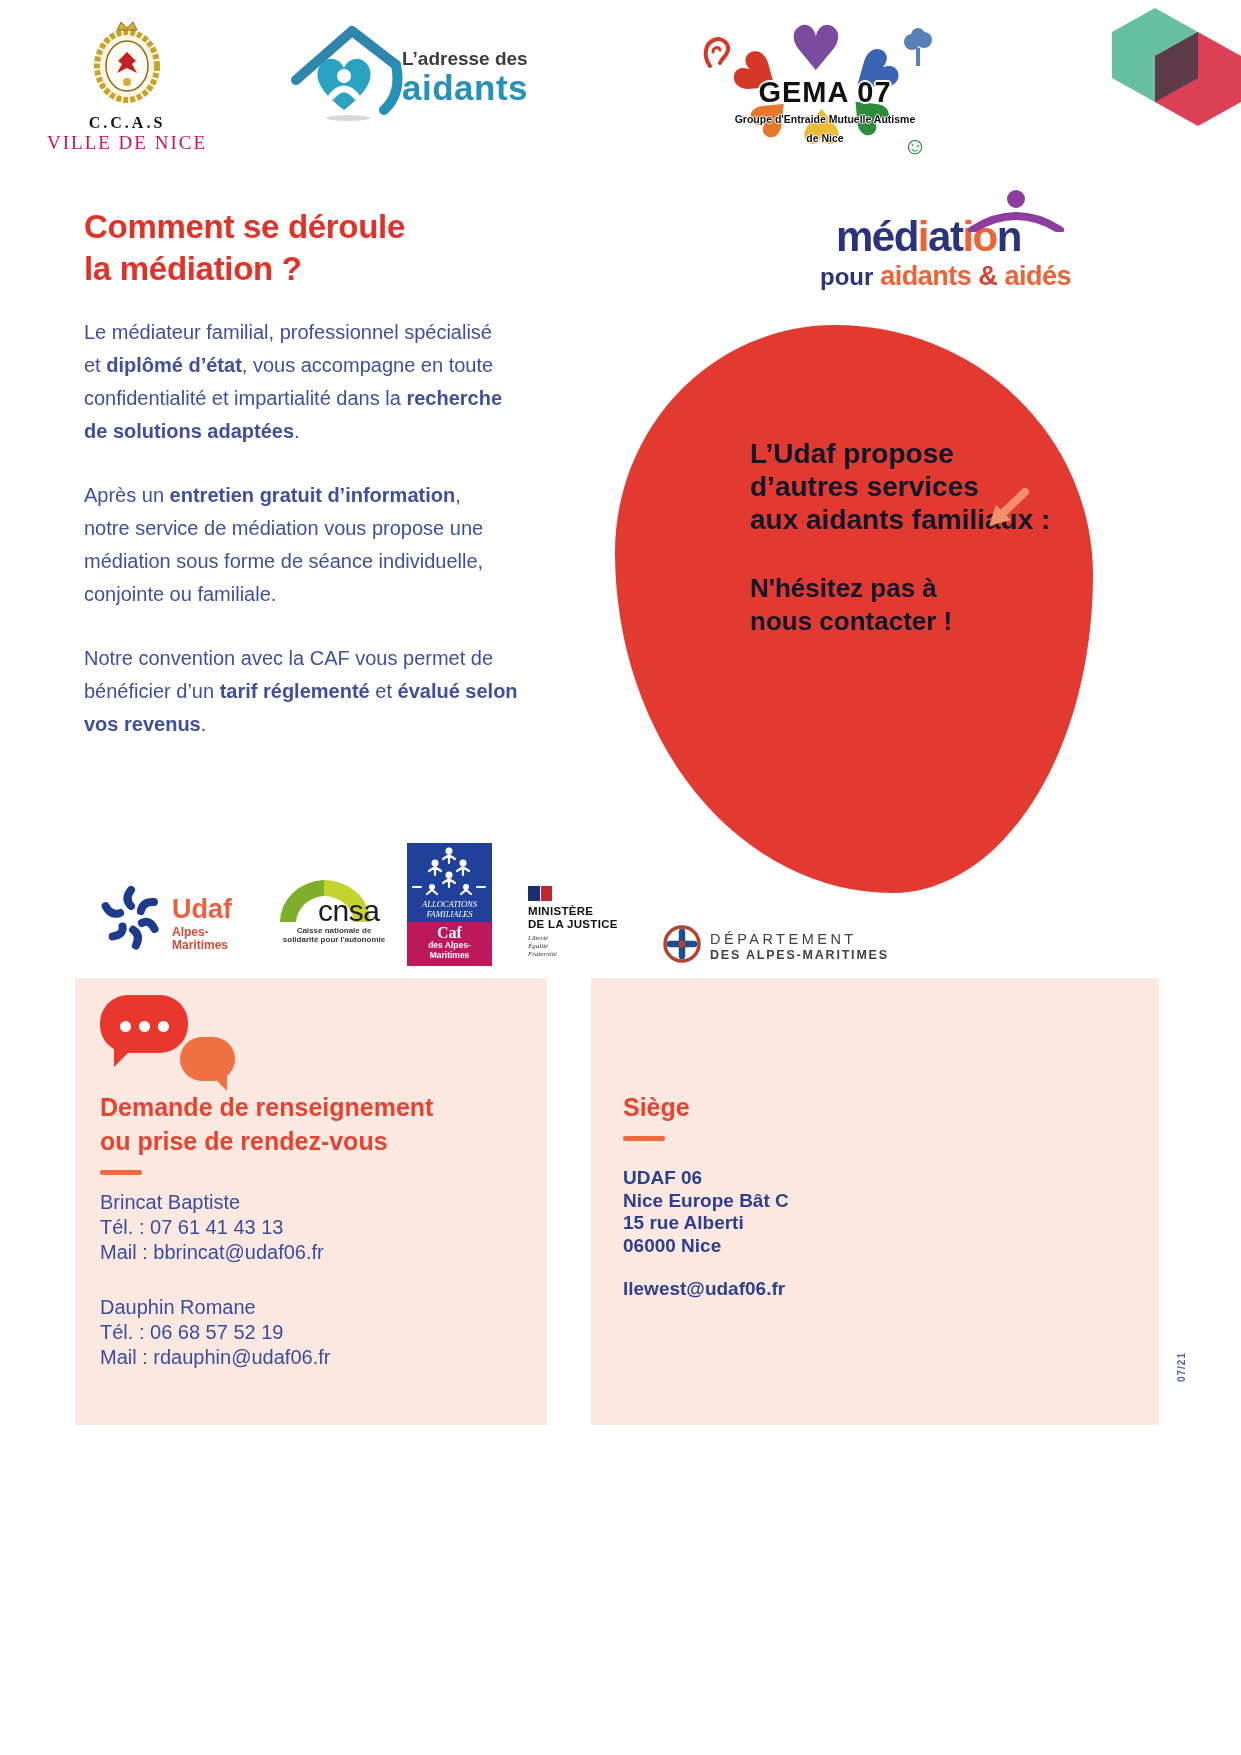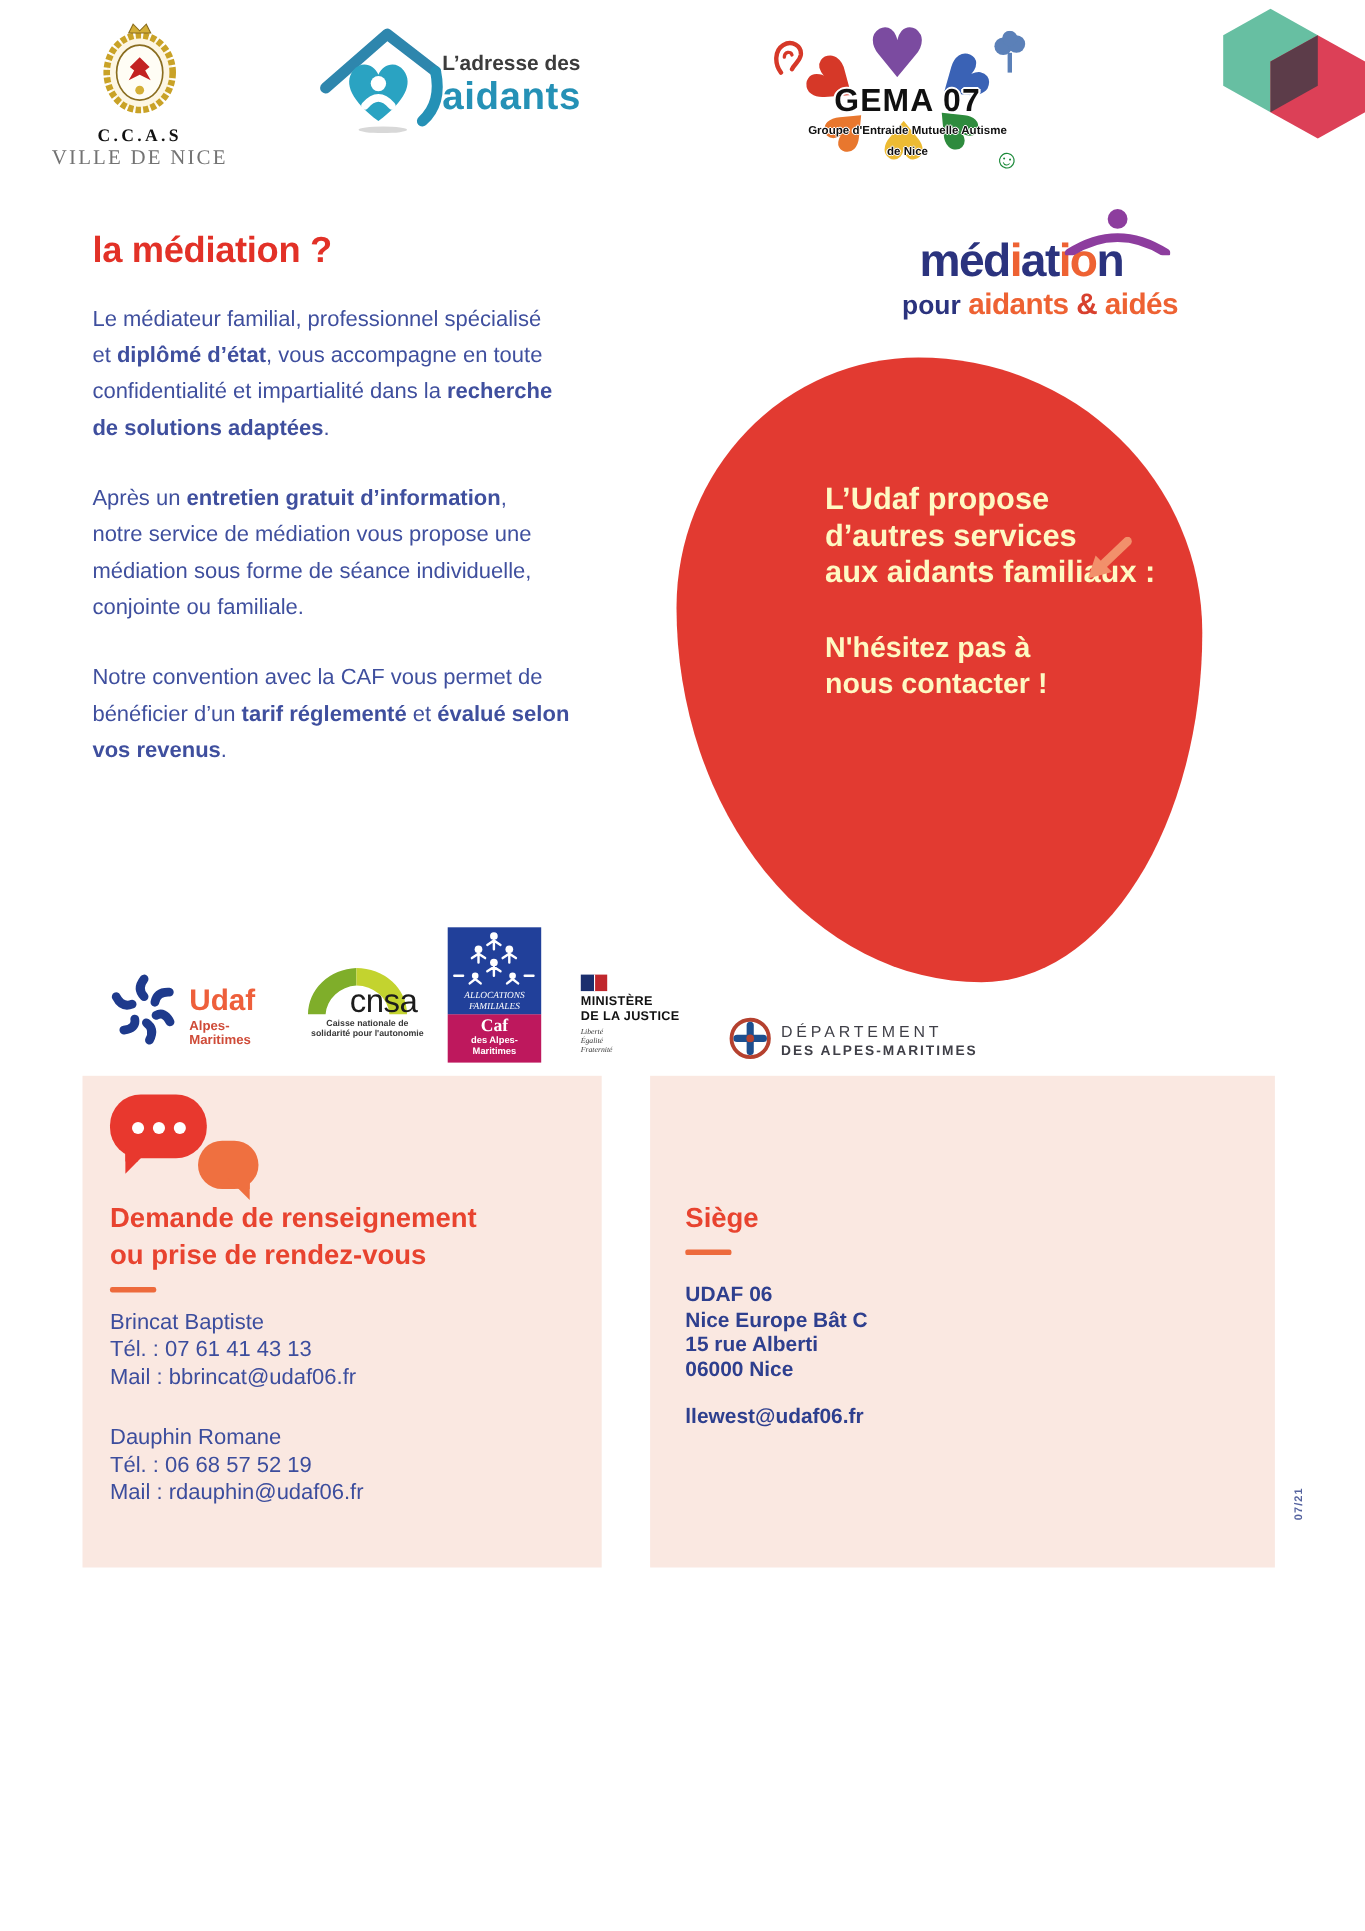--- a/index.html
+++ b/index.html
@@ -11,21 +11,21 @@
     --teal:#2591b6;
     --purple:#8d3d9e;
   }
   *{margin:0;padding:0;box-sizing:border-box;}
   body{background:#888;font-family:"Liberation Sans",sans-serif;}
   .page{position:relative;width:1241px;height:1755px;background:#fff;overflow:hidden;margin:0 auto;}
 
   
   .ccas{position:absolute;left:42px;top:20px;width:170px;text-align:center;}
   .ccas-acronym{font-family:"Liberation Serif",serif;font-weight:700;font-size:16px;letter-spacing:3px;color:#111;margin-top:4px;}
-  .ccas-city{font-family:"Liberation Serif",serif;font-size:19px;letter-spacing:2px;color:#737373;font-variant:small-caps;}
+  .ccas-city{font-family:"Liberation Serif",serif;font-size:19px;letter-spacing:2px;color:#be185d;font-variant:small-caps;}
 
   .aidants-logo{position:absolute;left:290px;top:18px;width:280px;height:108px;}
   .aidants-text{position:absolute;left:112px;top:30px;}
   .aidants-line1{font-size:19px;font-weight:700;color:#3c3c3c;}
   .aidants-line2{font-size:35px;font-weight:800;color:var(--teal);margin-top:-2px;letter-spacing:0.5px;}
 
   .gema{position:absolute;left:696px;top:10px;width:258px;height:152px;}
   .gema-heart{position:absolute;font-family:"DejaVu Sans",sans-serif;line-height:1;}
   .gh1{left:92px;top:8px;font-size:62px;color:#7b4ba0;}
   .gh2{left:38px;top:38px;font-size:56px;color:#d63828;transform:rotate(-55deg);}
@@ -53,21 +53,21 @@
 
   
   .left-col{position:absolute;left:84px;top:206px;width:516px;}
   .main-heading{color:var(--red-heading);font-size:33px;font-weight:800;line-height:42px;letter-spacing:-0.3px;margin-bottom:26px;}
   .para{color:var(--body-blue);font-size:20px;line-height:33px;margin-bottom:31px;}
   .para .b{font-weight:700;}
 
   
   .blob{position:absolute;left:615px;top:325px;width:478px;height:568px;background:var(--blob-red);
     border-radius:46% 54% 42% 58% / 40% 44% 56% 60%;}
-  .blob-inner{position:absolute;left:135px;top:112px;color:#fef9c3;}
+  .blob-inner{position:absolute;left:135px;top:112px;color:#0f172a;}
   .blob-title{font-size:28px;font-weight:800;line-height:33px;white-space:nowrap;}
   .blob-cta{font-size:26px;font-weight:800;line-height:33px;margin-top:36px;}
   .blob-arrow{position:absolute;left:370px;top:163px;}
 
   
   .udaf-logo{position:absolute;left:100px;top:884px;display:flex;}
   .udaf-name{font-size:27px;font-weight:800;color:#ee5f3b;line-height:1;margin-top:12px;}
   .udaf-sub{font-size:12px;font-weight:700;color:#cf4b38;line-height:13px;margin-top:3px;}
   .cnsa-logo{position:absolute;left:274px;top:878px;width:120px;}
   .cnsa-arch{position:absolute;left:0;top:0;}
@@ -193,20 +193,21 @@
       </svg>
     </span>
     <div class="mediation-word"><span style="color: rgb(43, 51, 126);">méd</span><span style="color: rgb(238, 98, 51);">i</span><span style="color: rgb(43, 51, 126); margin-top: 24px;">at</span><span style="color: rgb(238, 98, 51);">io</span><span style="color: rgb(43, 51, 126);">n</span></div>
     <div class="mediation-sub">
       <span class="mediation-pour">pour</span><span class="mediation-tagline"><span style="color: rgb(238, 98, 51);">aidants</span><span style="color: rgb(216, 64, 46);"> &amp; </span><span style="color: rgb(238, 98, 51);">aidés</span></span>
     </div>
   </div>
 
   <div class="left-col">
     <div class="main-heading">
+        <div>Comment se déroule</div>
         <div>la médiation ?</div>
       </div>
     <div class="para"><span>Le médiateur familial, professionnel spécialisé</span><br><span>et </span><span class="b">diplômé d’état</span><span>, vous accompagne en toute</span><br><span>confidentialité et impartialité dans la </span><span class="b">recherche</span><br><span class="b">de solutions adaptées</span><span>.</span></div>
     <div class="para"><span>Après un </span><span class="b">entretien gratuit d’information</span><span>,</span><br><span>notre service de médiation vous propose une</span><br><span>médiation sous forme de séance individuelle,</span><br><span>conjointe ou familiale.</span></div>
     <div class="para"><span>Notre convention avec la CAF vous permet de</span><br><span>bénéficier d’un </span><span class="b">tarif réglementé</span><span> et </span><span class="b">évalué selon</span><br><span class="b">vos revenus</span><span>.</span></div>
   </div>
 
   <div class="blob">
     <div class="blob-inner">
       <div class="blob-title">

